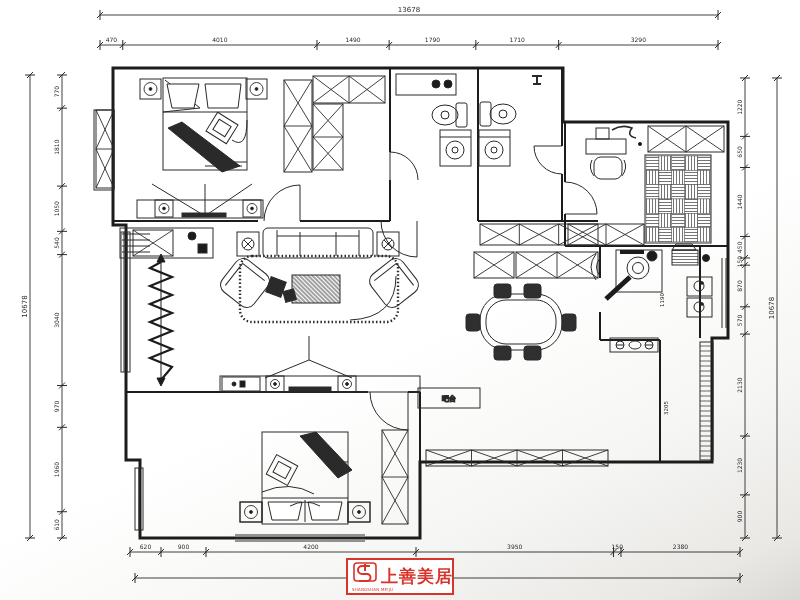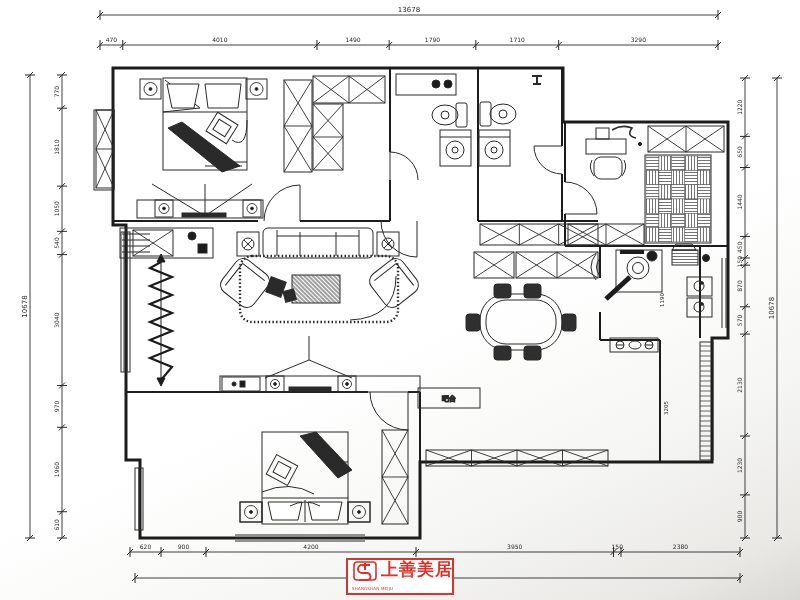--- a/index.html
+++ b/index.html
@@ -1,21 +1,21 @@
 <!DOCTYPE html>
 <html><head>
 <meta charset="utf-8">
 <style>
   html,body{margin:0;padding:0;}
   body{width:800px;height:600px;overflow:hidden;font-family:"DejaVu Sans",sans-serif;background:#fff;}
   .page{position:relative;width:800px;height:600px;
     background:linear-gradient(155deg,#ffffff 55%,#f6f6f4 76%,#e9e8e5 93%,#d9d8d4 100%);}
   .plan-svg{position:absolute;left:0;top:0;}
   .logo{position:absolute;left:346px;top:558px;width:108px;height:37px;border:2px solid #d9342b;
-    background:#fff;display:flex;align-items:flex-start;gap:3px;padding:1px 4px;box-sizing:border-box;
+    background:#fff;display:flex;align-items:center;gap:3px;padding:1px 4px;box-sizing:border-box;
     color:#d9342b;z-index:5;}
   .logo-mark{width:26px;flex:none;text-align:center;line-height:0;}
   .logo-tag{display:block;font-size:4px;letter-spacing:.2px;line-height:4px;transform-origin:left;white-space:nowrap;}
   .logo-name{font-size:17px;font-weight:bold;letter-spacing:1px;white-space:nowrap;line-height:1;}
   text{fill:#2a2a2a;}
 </style>
 </head>
 <body>
 
 <div class="page">

